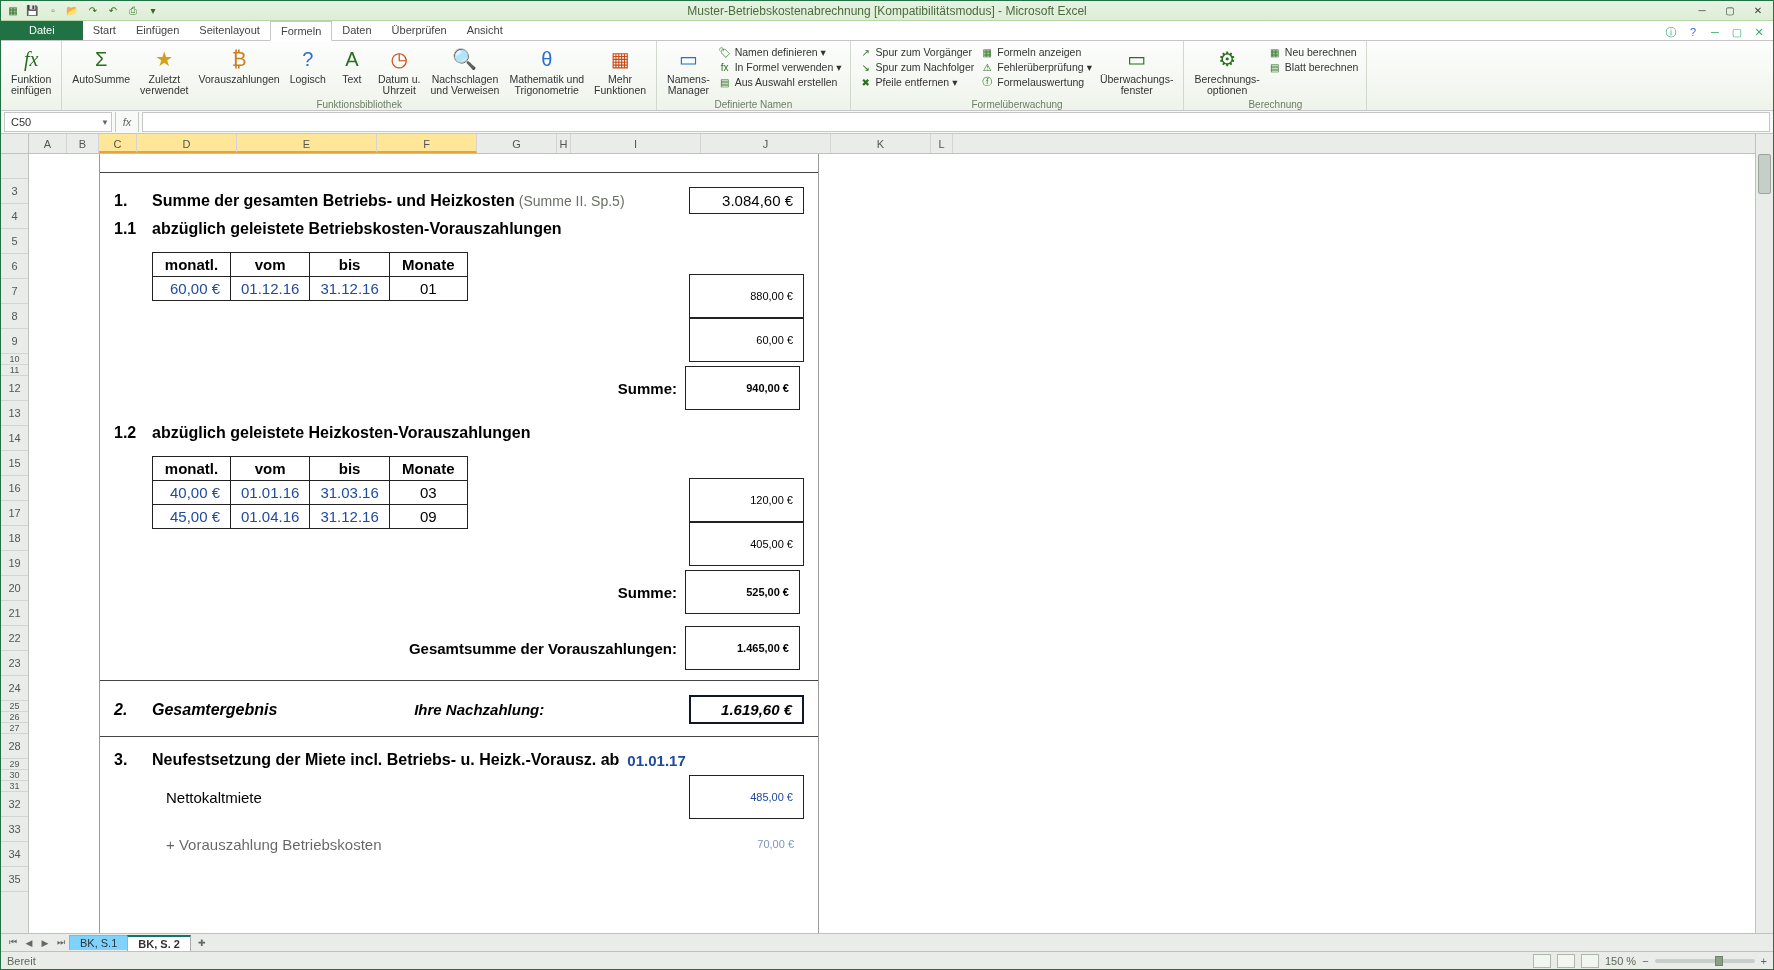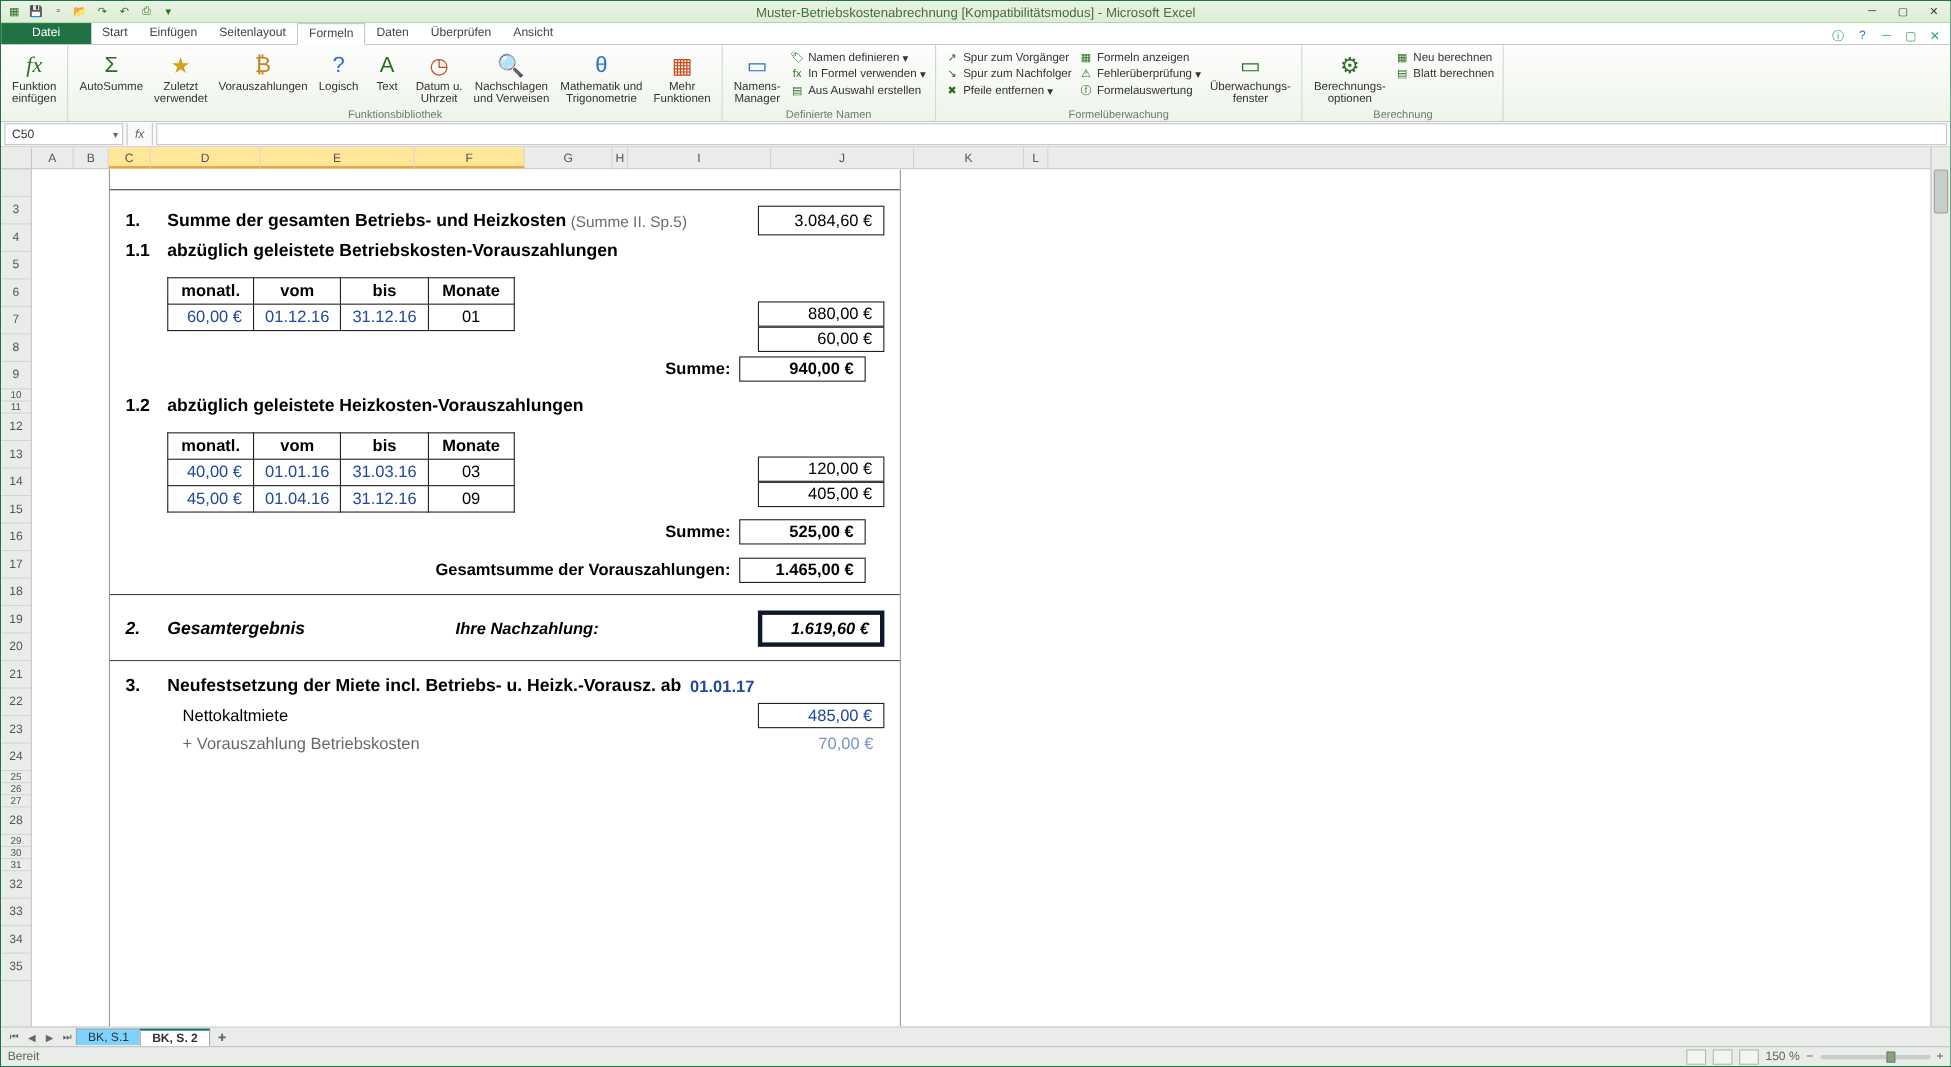--- a/index.html
+++ b/index.html
@@ -47,28 +47,28 @@
 .colhdr.sel { background:#ffe699; border-bottom:2px solid #e8a33d;}
 .sheet { position:relative; flex:1; background:#fff;}
 .page { position:absolute; left:70px; top:0; width:720px; height:100%; background:#fff; border-left:1px solid #999; border-right:1px solid #999;}
 .page-inner { padding:18px 0 0 0;}
 .section { padding:8px 14px 6px 14px; border-top:1px solid #444;}
 .h-row { display:flex; align-items:center; margin:6px 0;}
 .num { width:38px; font-weight:bold; font-size:16px; }
 .title { font-weight:bold; font-size:16px;}
 .subtitle { font-size:14px; color:#6a7066;}
 .amtbox { margin-left:auto; border:1px solid #222; padding:4px 10px; min-width:115px; text-align:right; font-size:15px;}
-.amtbox.heavy { border:4px solid #0f172a; font-weight:bold; font-style:italic;}
+.amtbox.heavy { border:2px solid #0f172a; font-weight:bold; font-style:italic;}
 .tbl { margin:8px 0 2px 38px; border-collapse:collapse;}
 .tbl th,.tbl td { border:1px solid #222; padding:3px 10px; font-size:15px; text-align:center; min-width:78px;}
 .tbl th { font-weight:bold; background:#fff;}
 .tbl td.r { text-align:right;}
 .tbl td.blue, .blue { color:#204a9c;}
-.side-amt { border:1px solid #222; padding:2px 10px; min-width:115px; text-align:right; font-size:15px;}
-.summe-row { display:flex; align-items:center; margin:4px 17px;}
+.side-amt { border:1px solid #222; padding:15px 10px; min-width:115px; text-align:right; font-size:11px;}
+.summe-row { display:flex; align-items:center; margin:4px 4px;}
 .summe-lbl { margin-left:auto; font-weight:bold; font-size:15px; padding-right:8px;}
 .plain-row { display:flex; align-items:center; padding-left:52px; font-size:15px; margin:4px 0;gap:22px;}
 .vscroll { width:18px; background:#e9ece8; border-left:1px solid #c0c0c0; position:relative;}
 .vscroll .thumb { position:absolute; top:20px; left:2px; right:2px; height:40px; background:#c6ceca; border:1px solid #9aa699; border-radius:2px;}
 
 .sheettabs { height:18px; background:#e9ece8; border-top:1px solid #c0c0c0; display:flex; align-items:center; padding-left:4px;}
 .nav-btn { width:16px; text-align:center; color:#666; font-size:9px;}
 .stab { padding:1px 10px; font-size:11px; background:#fff; border:1px solid #aaa; border-bottom:none; margin-right:-1px; color:#333;}
 .stab.active { background:#fff; font-weight:bold; border-top:2px solid #0f766e;}
 .stab.inactive { background:#7dd3fc;}

